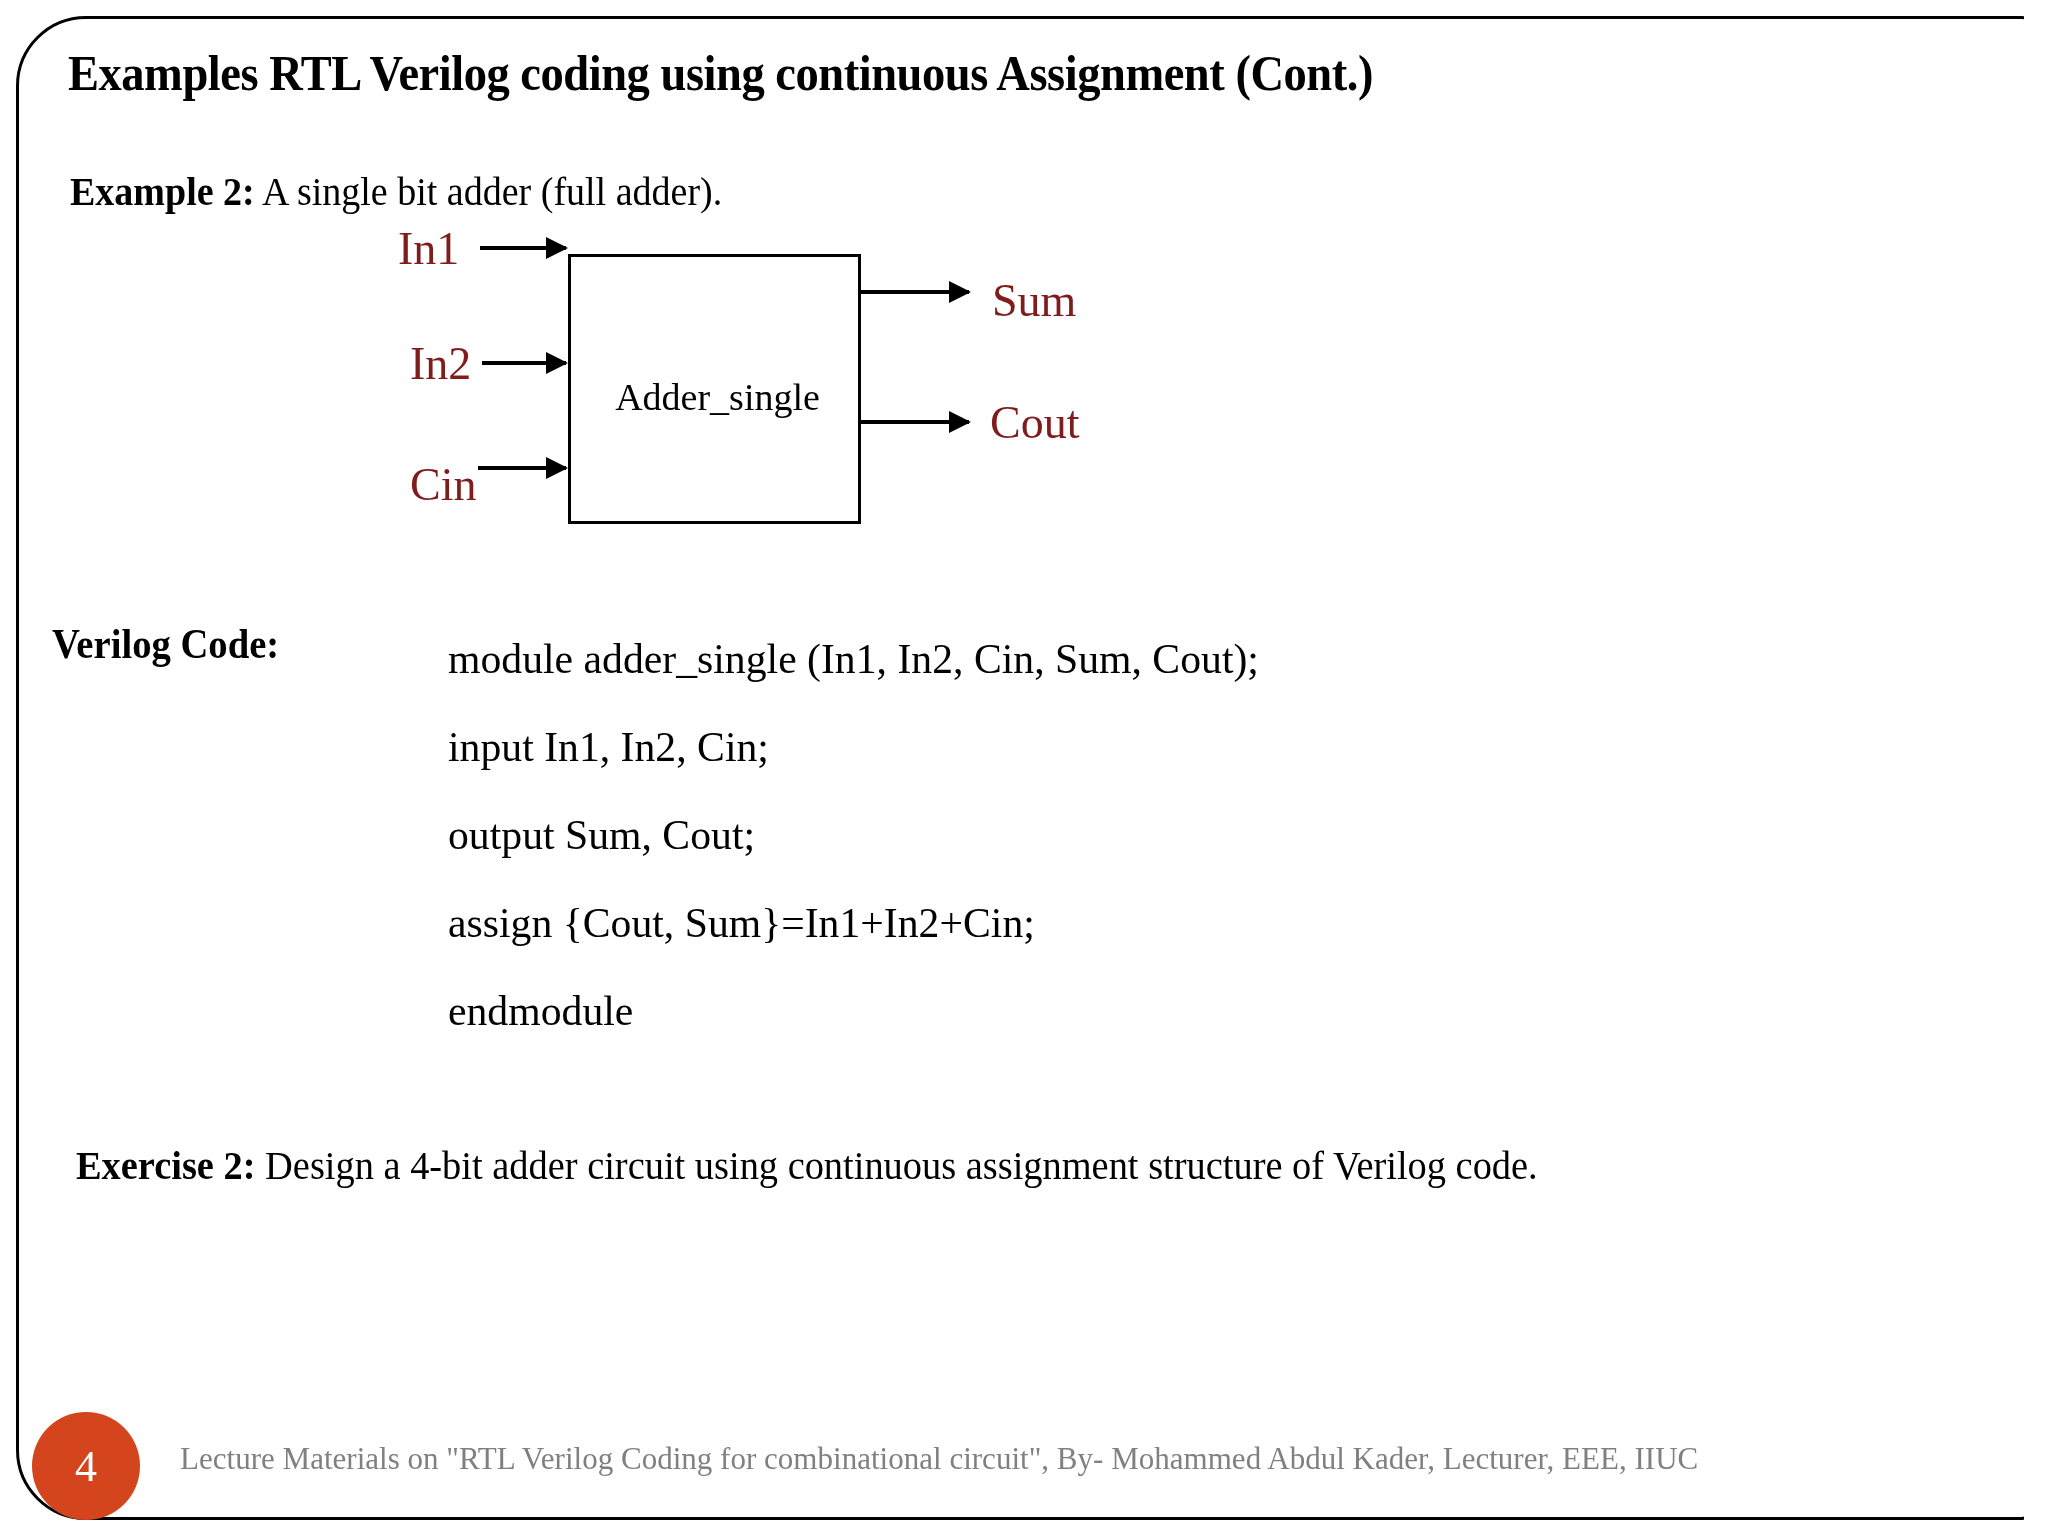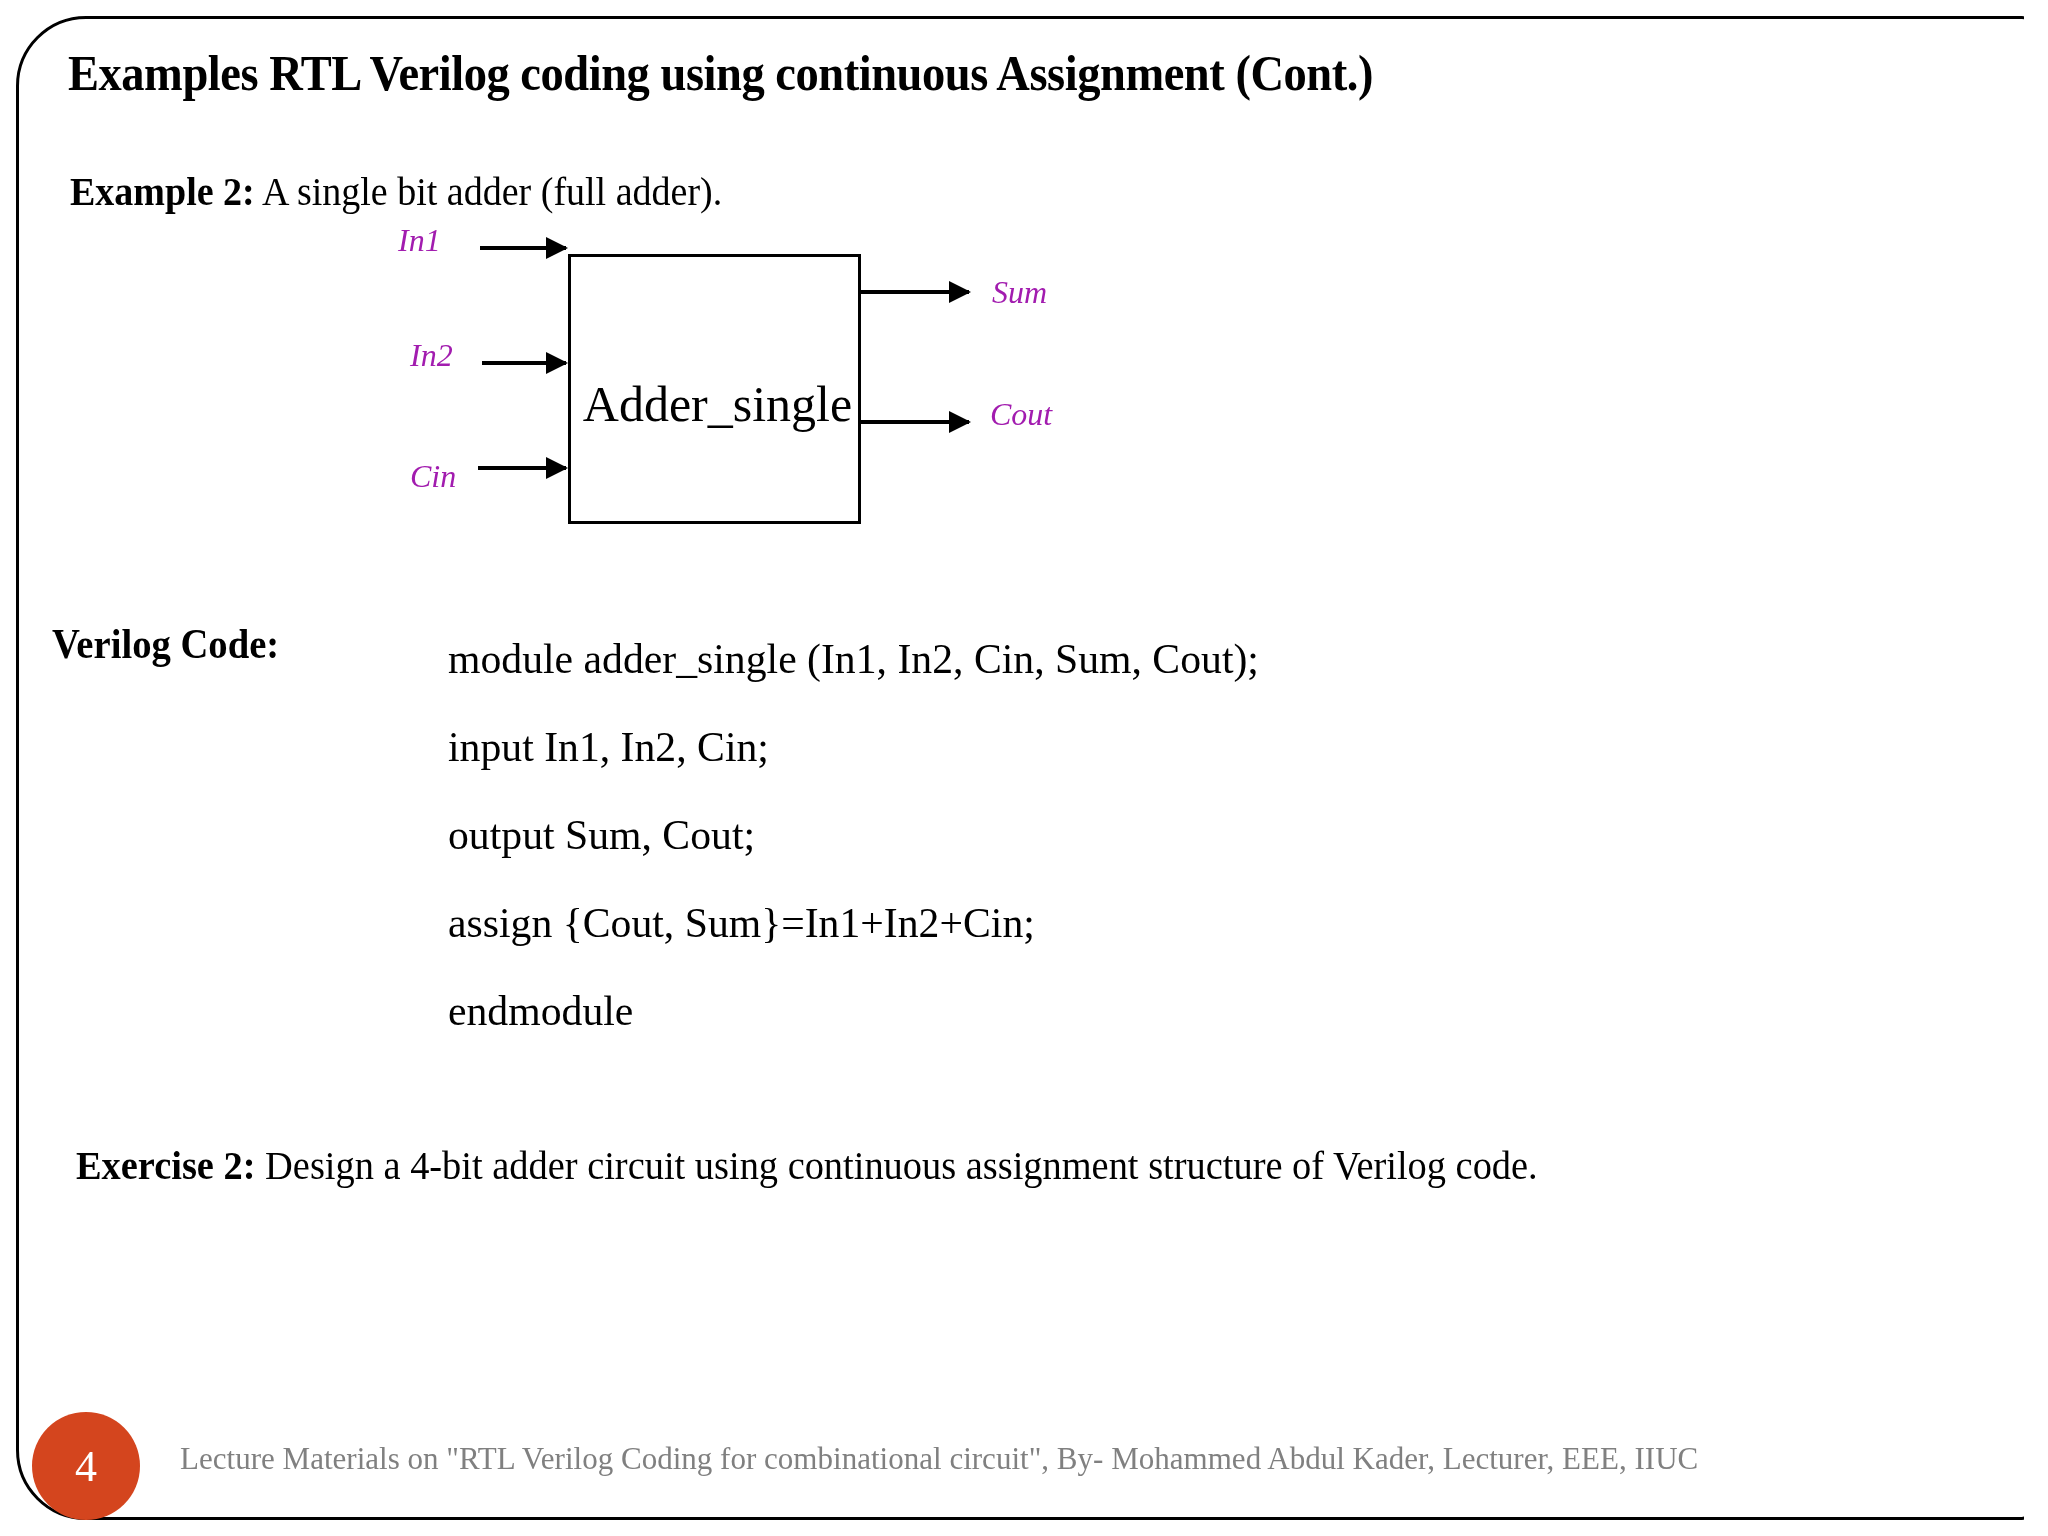--- a/index.html
+++ b/index.html
@@ -88,29 +88,28 @@
     border: 3px solid #000000;
     box-sizing: border-box;
     background: #ffffff;
   }
   #adder-box-label {
     position: absolute;
     left: 0;
     top: 118px;
     width: 293px;
     text-align: center;
-    font-size: 50px;
+    font-size: 38px;
     color: #000000;
   }
   .port-label {
     position: absolute;
-    font-size: 32px;
-    color: #a21caf;
-    white-space: nowrap;
-    font-style: italic;
+    font-size: 46px;
+    color: #7f1d1d;
+    white-space: nowrap;
   }
   .arrow {
     position: absolute;
     height: 4px;
     background: #000000;
   }
   .arrow::after {
     content: "";
     position: absolute;
     right: -2px;

